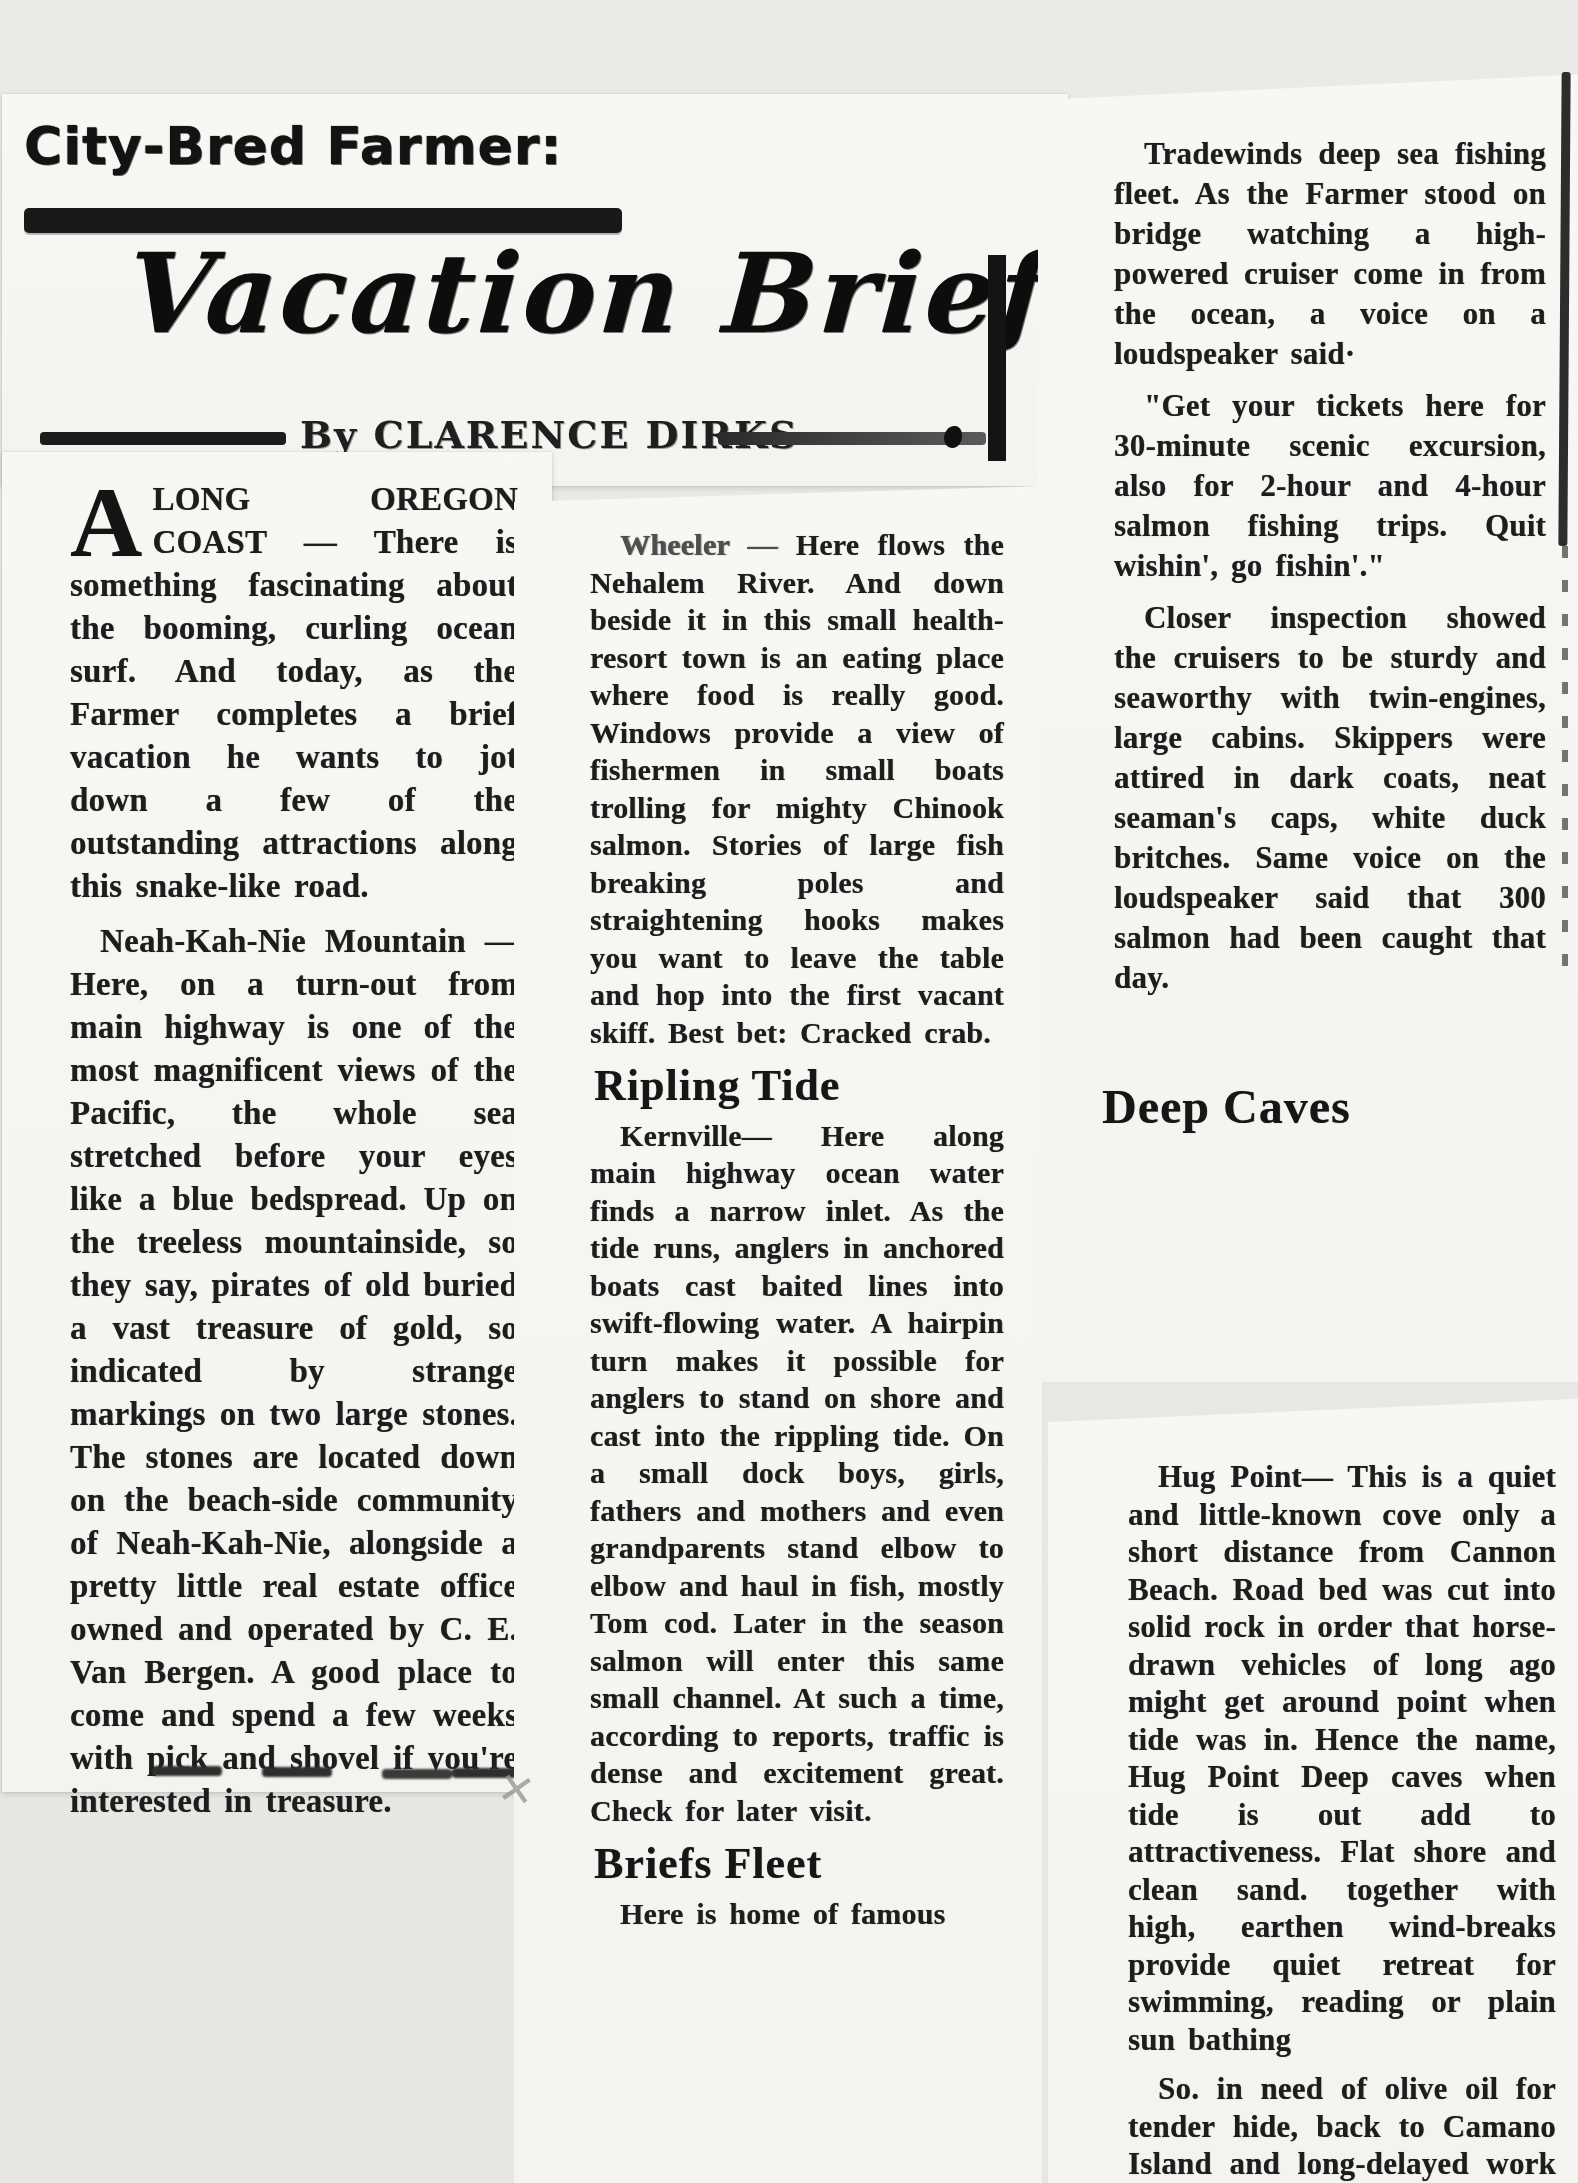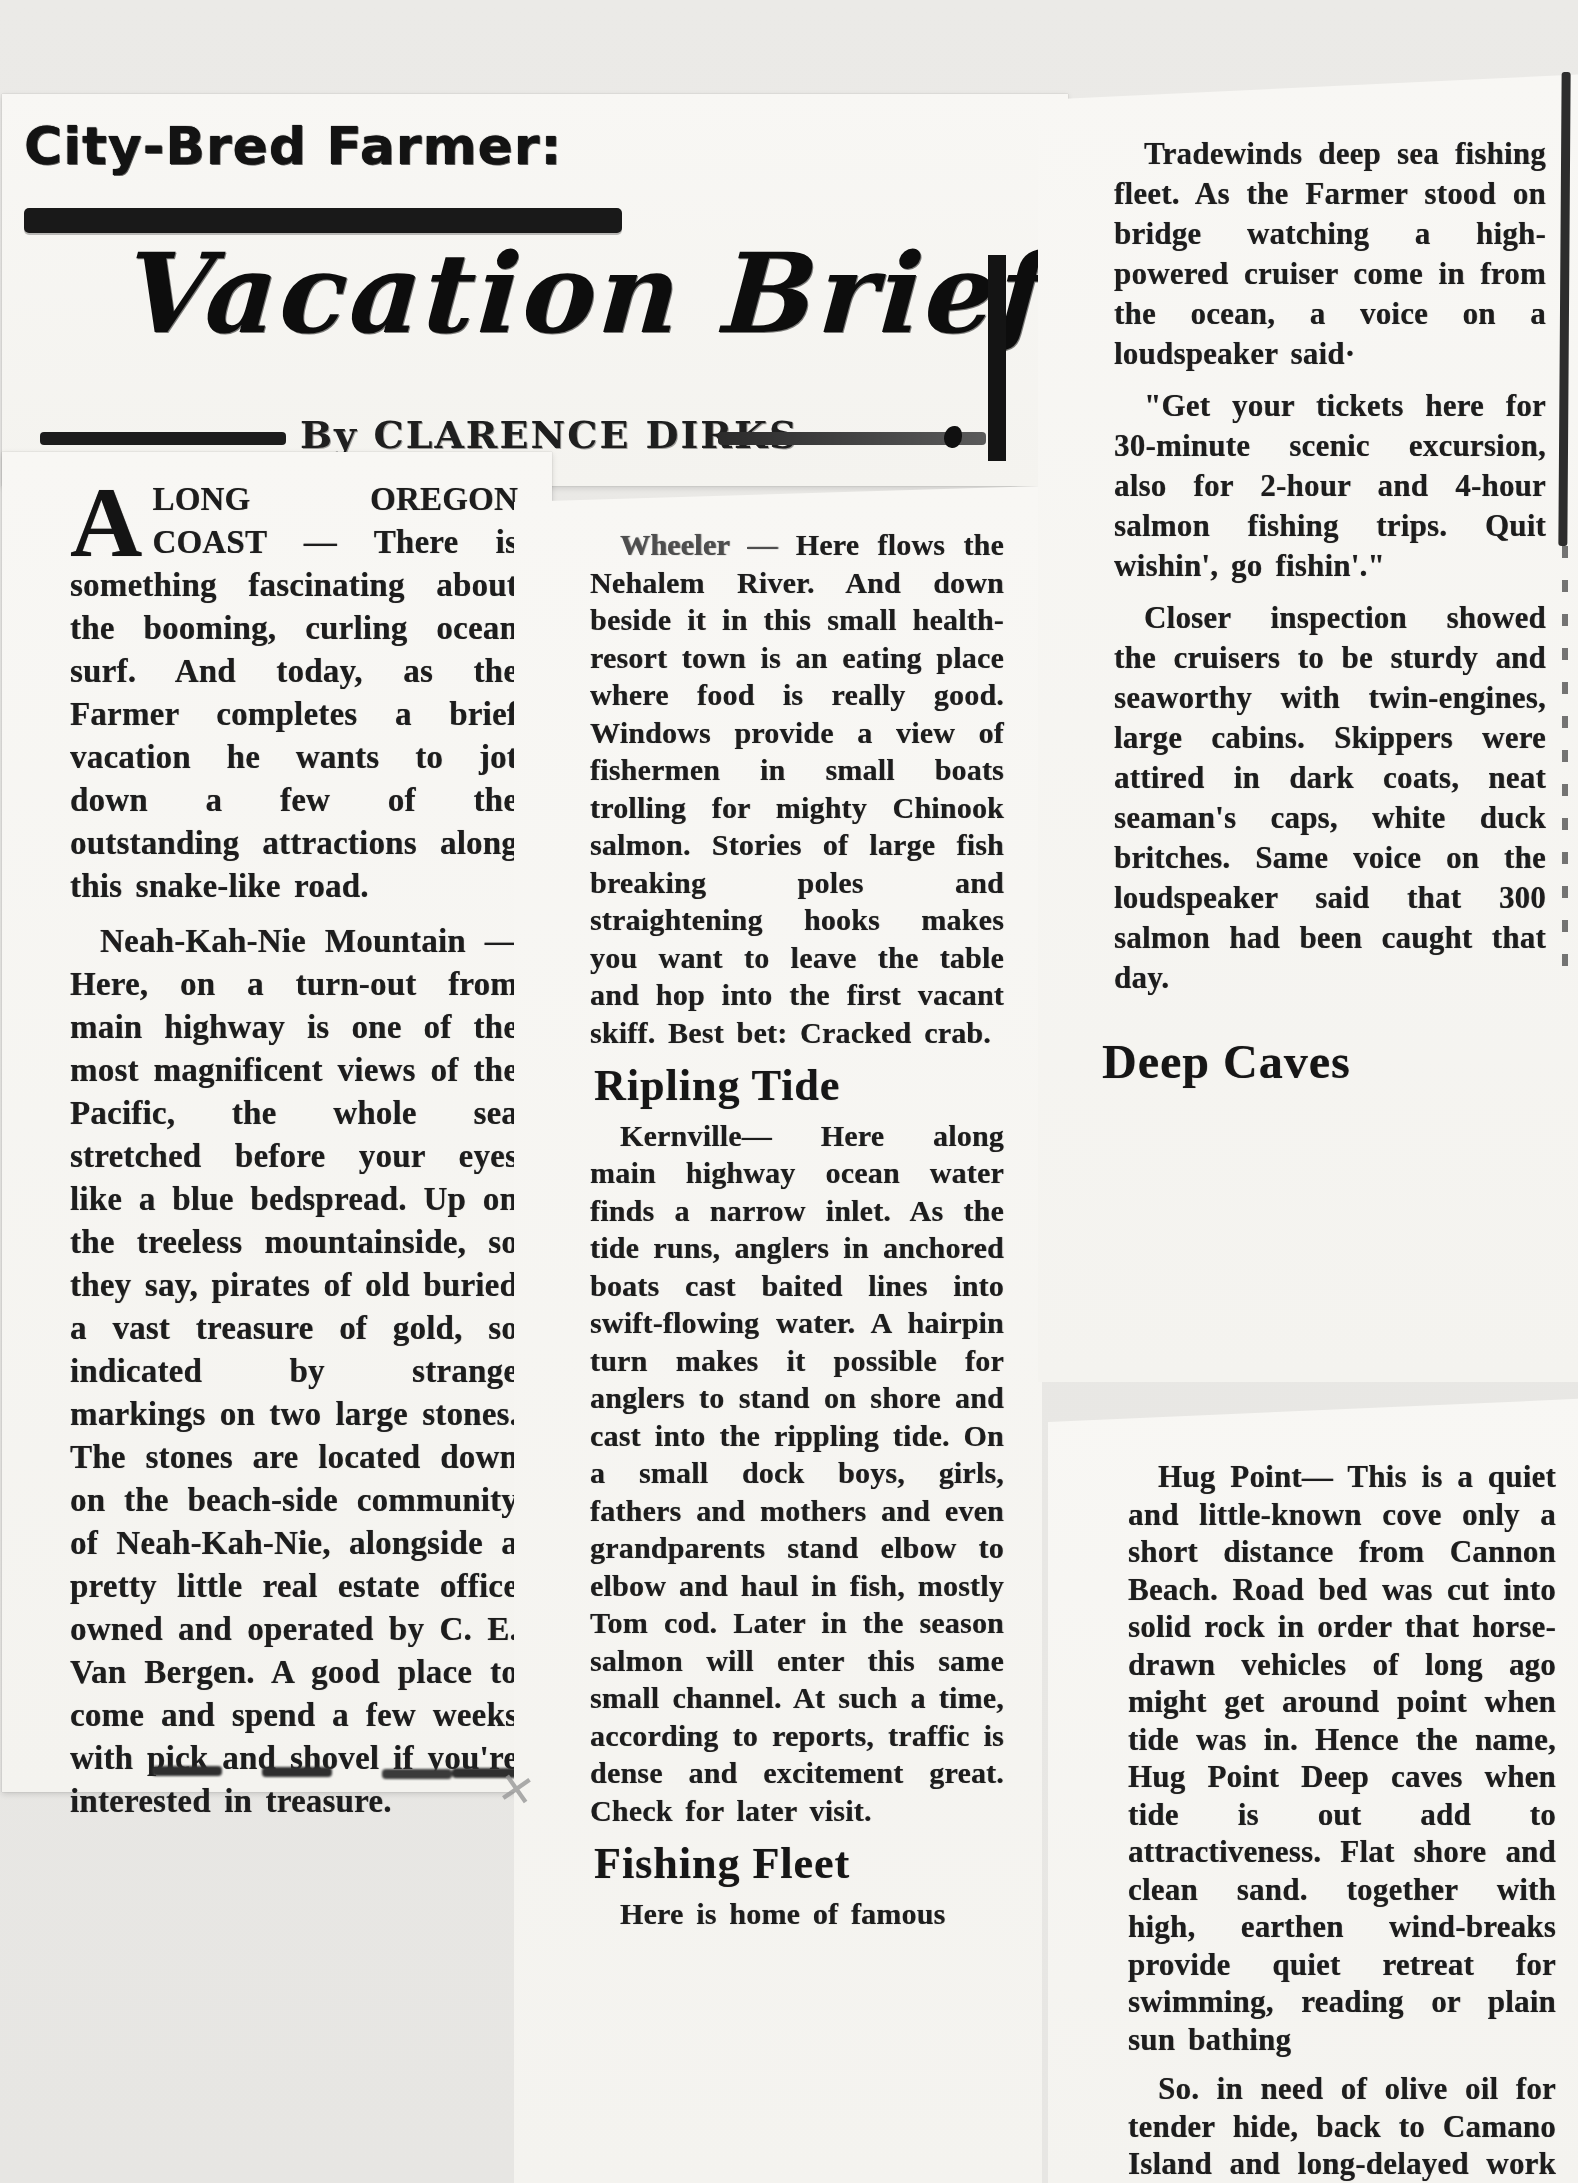--- a/index.html
+++ b/index.html
@@ -36,21 +36,21 @@
   #clip-col1{left:2px;top:452px;width:514px;height:1340px;}
   #clip-col1 .bodytext{padding:14px 22px 0 20px;font-size:33px;line-height:43px;}
   .cut-smudge{position:absolute;left:150px;top:1314px;width:70px;height:10px;background:#2e2e2e;border-radius:4px;filter:blur(1px);box-shadow:110px 1px 0 #2e2e2e,230px 3px 0 #3a3a3a,300px 2px 0 #2e2e2e;}
 
   #clip-col2{left:514px;top:486px;width:492px;height:1697px;clip-path:polygon(0 16px,100% 0,100% 100%,0 100%);}
   #clip-col2 .bodytext{padding:28px 26px 0 28px;font-size:30px;line-height:37.5px;}
   #clip-col2 .subhead{font-size:44px;margin:16px 0 10px 16px;}
 
   #clip-col3a{left:1038px;top:74px;width:514px;height:1308px;clip-path:polygon(0 26px,100% 0,100% 100%,0 100%);}
   #clip-col3a .bodytext{padding:48px 30px 0 28px;font-size:31px;line-height:40px;}
-  #clip-col3a .subhead{font-size:48px;margin:44px 0 0 0;}
+  #clip-col3a .subhead{font-size:48px;margin:89px 0 0 0;}
 
   #clip-col3b{left:1048px;top:1390px;width:514px;height:793px;clip-path:polygon(0 32px,100% 8px,100% 100%,0 100%);}
   #clip-col3b .bodytext{padding:56px 30px 0 32px;font-size:31px;line-height:37.5px;}
 
   
   .edge-line{position:absolute;left:1560px;top:72px;width:9px;height:474px;background:#2d2d2d;transform:rotate(.4deg);border-radius:3px;}
   .edge-dots{position:absolute;left:1562px;top:546px;width:6px;height:430px;background:repeating-linear-gradient(180deg,#3c3c3c 0 12px,transparent 12px 34px);opacity:.7;}
   .ink-blob{position:absolute;left:944px;top:426px;width:18px;height:22px;background:#101010;border-radius:60% 40% 55% 45%;}
   .pencil-x{position:absolute;left:498px;top:1764px;font-family:"DejaVu Sans",sans-serif;font-size:44px;color:#989898;transform:rotate(10deg);opacity:.8;}
 </style>
@@ -78,21 +78,21 @@
         <p class="para"><span class="lead">Neah-Kah-Nie Mountain — </span>Here, on a turn-out from main highway is one of the most magnificent views of the Pacific, the whole sea stretched before your eyes like a blue bedspread. Up on the treeless mountainside, so they say, pirates of old buried a vast treasure of gold, so indicated by strange markings on two large stones. The stones are located down on the beach-side community of Neah-Kah-Nie, alongside a pretty little real estate office owned and operated by C. E. Van Bergen. A good place to come and spend a few weeks with pick and shovel if you're interested in treasure.</p>
       </div>
     <div class="cut-smudge"></div>
   </div>
 
   <div class="clip" id="clip-col2">
     <div class="bodytext">
         <p class="para"><span class="lead faded">Wheeler — </span>Here flows the Nehalem River. And down beside it in this small health-resort town is an eating place where food is really good. Windows provide a view of fishermen in small boats trolling for mighty Chinook salmon. Stories of large fish breaking poles and straightening hooks makes you want to leave the table and hop into the first vacant skiff. Best bet: Cracked crab.</p>
         <h2 class="subhead">Ripling Tide</h2>
         <p class="para"><span class="lead">Kernville— </span>Here along main highway ocean water finds a narrow inlet. As the tide runs, anglers in anchored boats cast baited lines into swift-flowing water. A hairpin turn makes it possible for anglers to stand on shore and cast into the rippling tide. On a small dock boys, girls, fathers and mothers and even grandparents stand elbow to elbow and haul in fish, mostly Tom cod. Later in the season salmon will enter this same small channel. At such a time, according to reports, traffic is dense and excitement great. Check for later visit.</p>
-        <h2 class="subhead">Fishing Fleet</h2>
+        <h2 class="subhead">Briefs Fleet</h2>
         <p class="para">Here is home of famous</p>
       </div>
   </div>
 
   <div class="clip" id="clip-col3a">
     <div class="bodytext">
         <p class="para">Tradewinds deep sea fishing fleet. As the Farmer stood on bridge watching a high-powered cruiser come in from the ocean, a voice on a loudspeaker said·</p>
         <p class="para">"Get your tickets here for 30-minute scenic excursion, also for 2-hour and 4-hour salmon fishing trips. Quit wishin', go fishin'."</p>
         <p class="para">Closer inspection showed the cruisers to be sturdy and seaworthy with twin-engines, large cabins. Skippers were attired in dark coats, neat seaman's caps, white duck britches. Same voice on the loudspeaker said that 300 salmon had been caught that day.</p>
         <h2 class="subhead">Deep Caves</h2>

